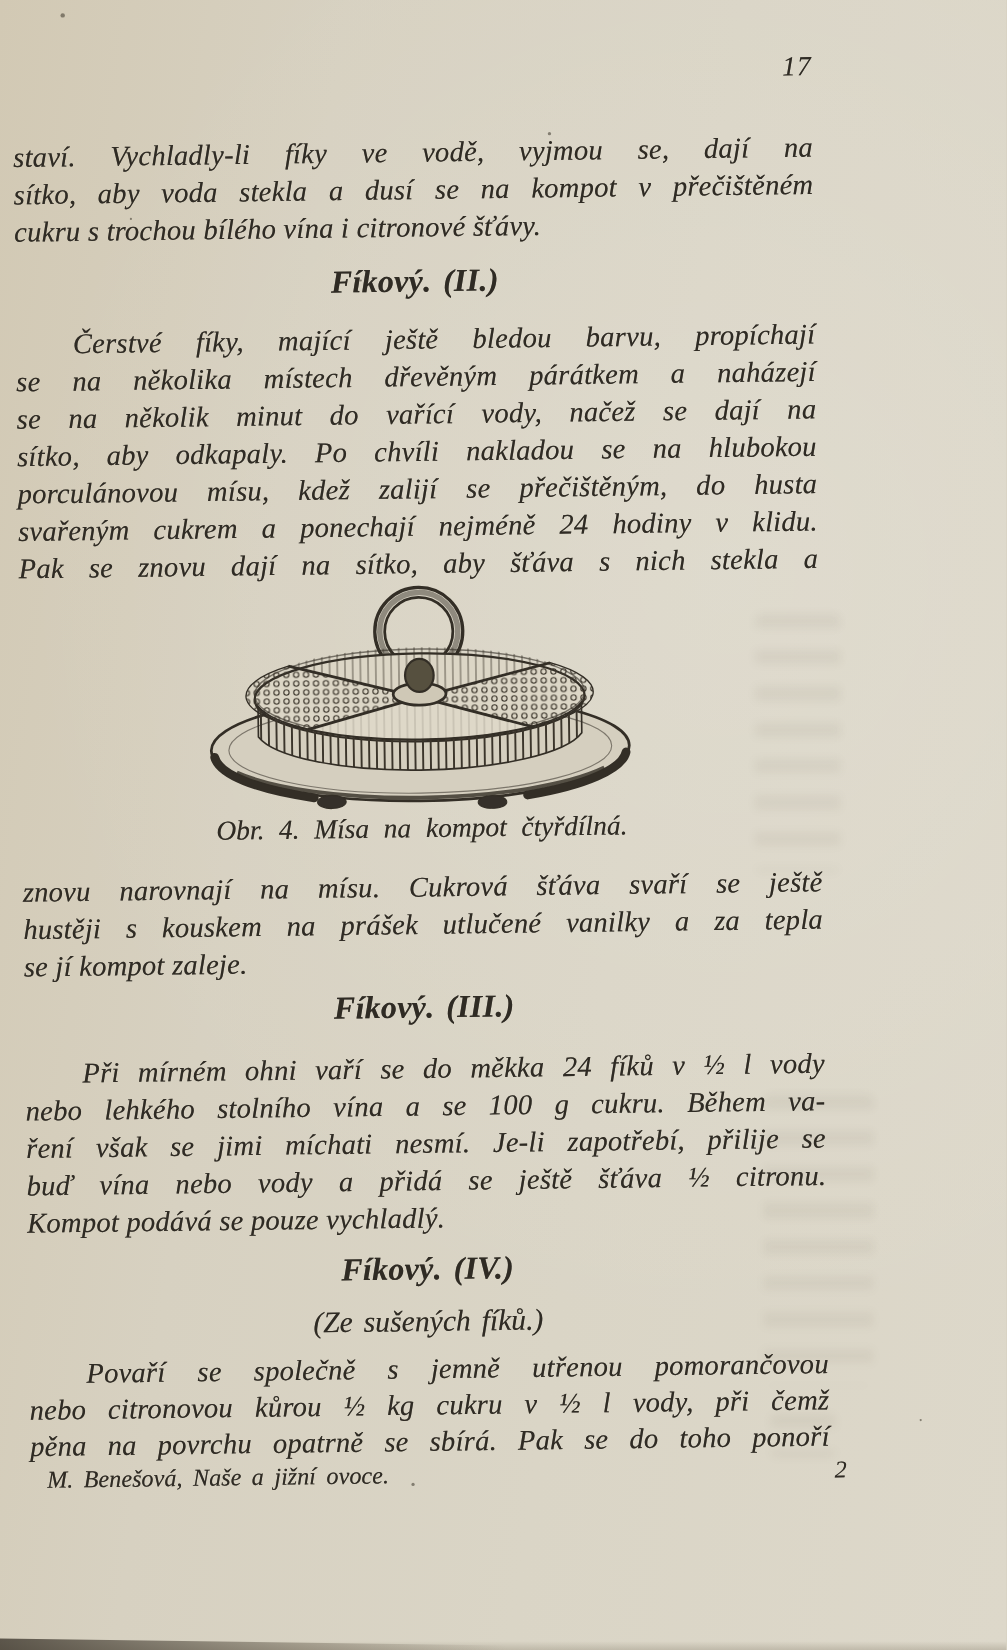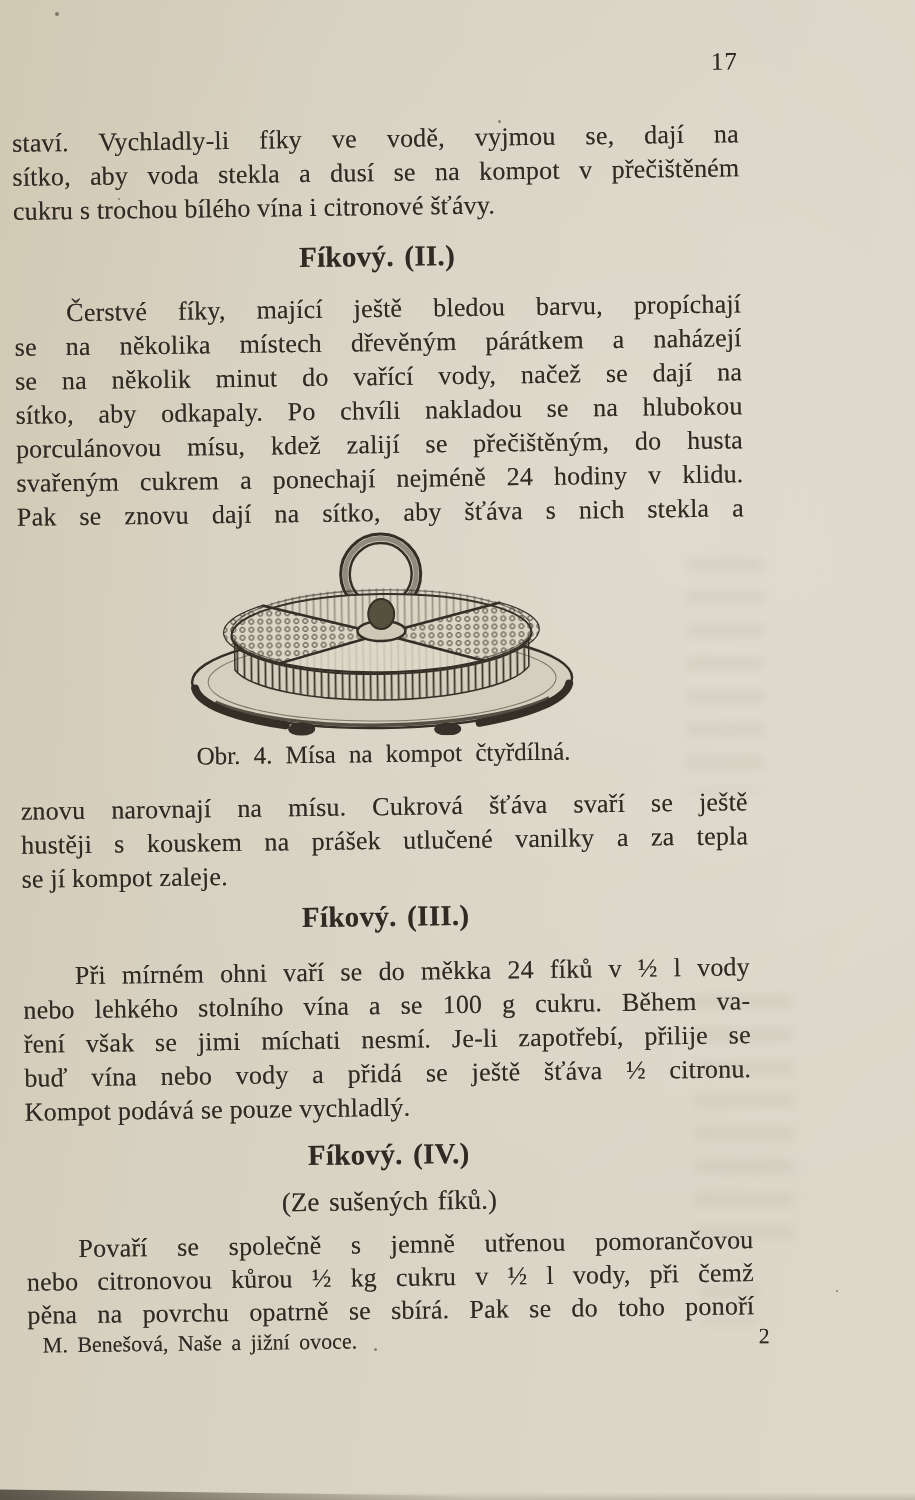--- a/index.html
+++ b/index.html
@@ -6,20 +6,21 @@
   body{
     width:915px;height:1500px;overflow:hidden;position:relative;
     font-family:"Liberation Serif", serif;
     background:#d8d2c2;
   }
   .sheet{
     position:absolute;inset:0;
     background:
       radial-gradient(120% 80% at 72% 35%, rgba(255,255,255,0.12), rgba(255,255,255,0) 60%),
       linear-gradient(98deg,#d2c9b4 0%,#d7d1c1 28%,#dad5c6 60%,#ddd8ca 100%);
+    font-style: italic;
   }
   
   .print{
     position:absolute;left:20px;top:0;width:727px;height:1500px;
     transform:rotate(-0.75deg);transform-origin:50% 50%;
     color:#2f2b24;
     text-shadow:0 0 0.6px rgba(47,43,36,0.55);
   }
   .block{position:absolute;left:0;width:100%;}
   .pagenum{top:52px;text-align:right;padding-right:22px;font-size:25px;letter-spacing:1px;}

